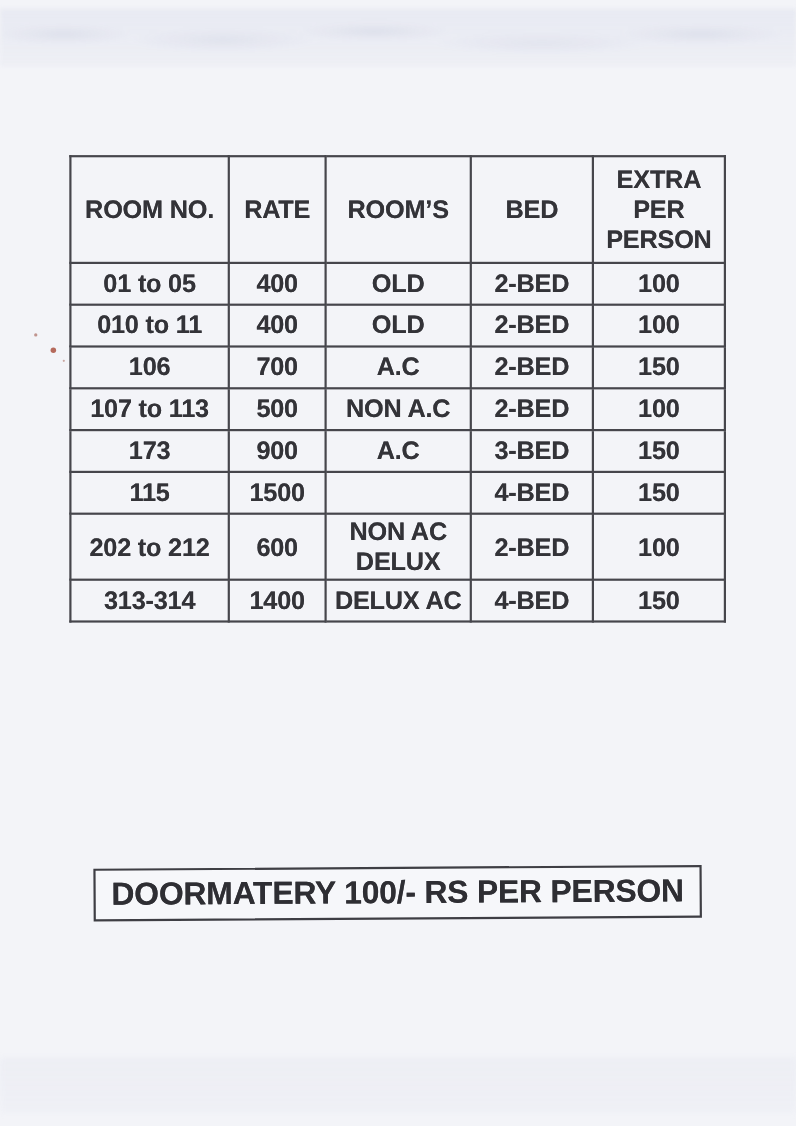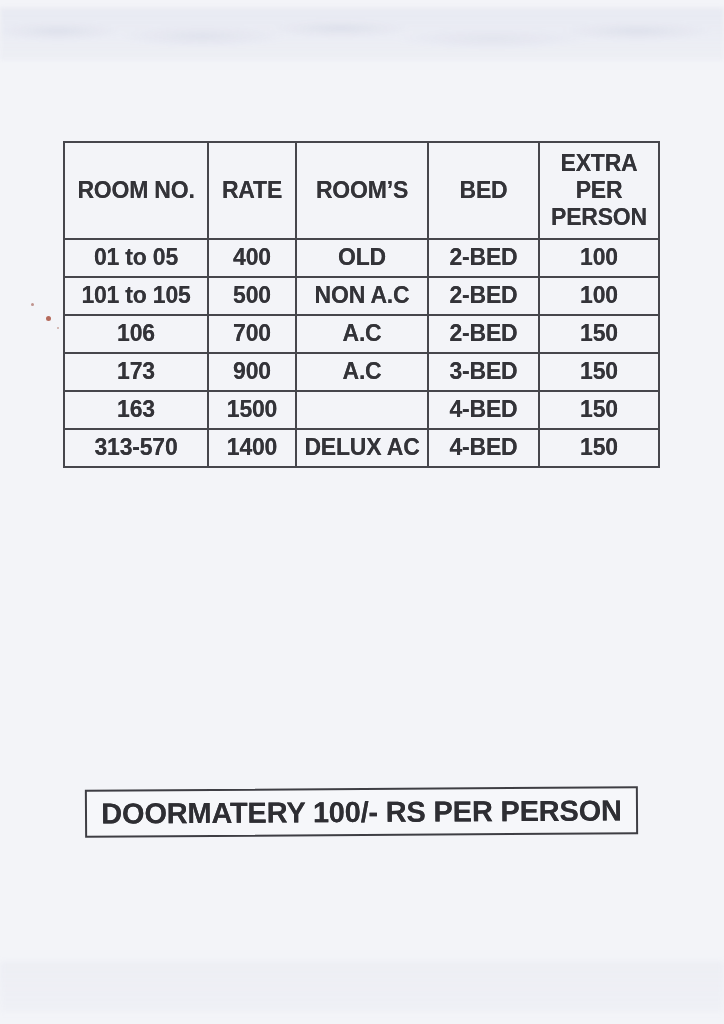--- a/index.html
+++ b/index.html
@@ -103,49 +103,63 @@
   </thead>
   <tbody>
       <tr>
         <td>01 to 05</td>
         <td>400</td>
         <td>OLD</td>
         <td>2-BED</td>
         <td>100</td>
       </tr>
       <tr>
-        <td>101 to 105</td>
-        <td>500</td>
-        <td>NON A.C</td>
+        <td>010 to 11</td>
+        <td>400</td>
+        <td>OLD</td>
         <td>2-BED</td>
         <td>100</td>
       </tr>
       <tr>
         <td>106</td>
         <td>700</td>
         <td>A.C</td>
         <td>2-BED</td>
         <td>150</td>
       </tr>
       <tr>
+        <td>107 to 113</td>
+        <td>500</td>
+        <td>NON A.C</td>
+        <td>2-BED</td>
+        <td>100</td>
+      </tr>
+      <tr>
         <td>173</td>
         <td>900</td>
         <td>A.C</td>
         <td>3-BED</td>
         <td>150</td>
       </tr>
       <tr>
-        <td>163</td>
+        <td>115</td>
         <td>1500</td>
         <td></td>
         <td>4-BED</td>
         <td>150</td>
       </tr>
       <tr>
-        <td>313-570</td>
+        <td>202 to 212</td>
+        <td>600</td>
+        <td>NON AC DELUX</td>
+        <td>2-BED</td>
+        <td>100</td>
+      </tr>
+      <tr>
+        <td>313-314</td>
         <td>1400</td>
         <td>DELUX AC</td>
         <td>4-BED</td>
         <td>150</td>
       </tr>
     </tbody>
 </table>
 
 <div class="banner">
   <span>DOORMATERY 100/- RS PER PERSON</span>

